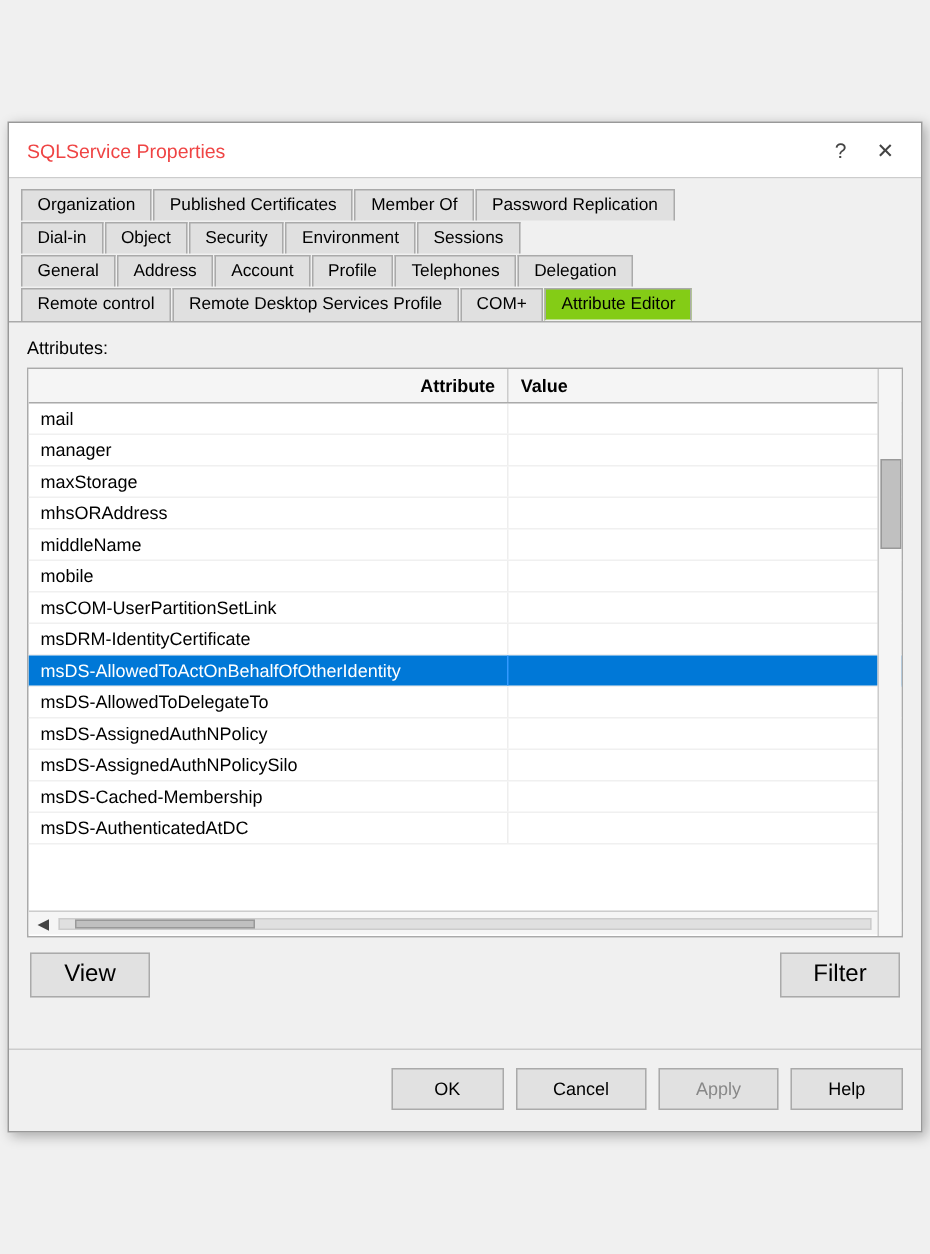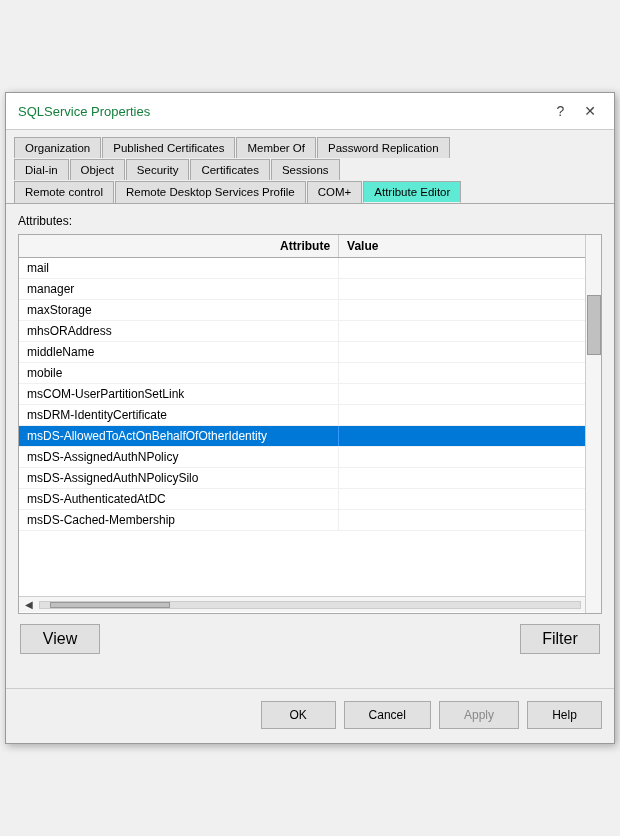--- a/index.html
+++ b/index.html
@@ -23,21 +23,21 @@
       background: #fff;
       padding: 8px 12px;
       display: flex;
       align-items: center;
       justify-content: space-between;
       border-bottom: 1px solid #ccc;
     }
     .title-bar-left {
       font-size: 13px;
       font-weight: 400;
-      color: #15803d;
+      color: #ef4444;
     }
     .title-bar-right {
       display: flex;
       align-items: center;
       gap: 8px;
     }
     .title-btn {
       background: none;
       border: none;
       cursor: pointer;
@@ -62,21 +62,21 @@
       border-bottom: none;
       padding: 4px 10px;
       cursor: pointer;
       font-size: 11.5px;
       color: #000;
       white-space: nowrap;
       position: relative;
       top: 1px;
     }
     .tab.active {
-      background: #5eead4;
+      background: #84cc16;
       border-bottom: 1px solid #f0f0f0;
       z-index: 2;
       font-weight: 500;
     }
 
     .content-area {
       background: #f0f0f0;
       padding: 10px 12px 8px 12px;
       border-top: 1px solid #aaa;
     }
@@ -243,22 +243,30 @@
     <div class="tab-row">
       <div class="tab">Organization</div>
       <div class="tab">Published Certificates</div>
       <div class="tab">Member Of</div>
       <div class="tab">Password Replication</div>
     </div>
     <div class="tab-row">
       <div class="tab">Dial-in</div>
       <div class="tab">Object</div>
       <div class="tab">Security</div>
-      <div class="tab">Certificates</div>
+      <div class="tab">Environment</div>
       <div class="tab">Sessions</div>
+    </div>
+    <div class="tab-row">
+      <div class="tab">General</div>
+      <div class="tab">Address</div>
+      <div class="tab">Account</div>
+      <div class="tab">Profile</div>
+      <div class="tab">Telephones</div>
+      <div class="tab">Delegation</div>
     </div>
     <div class="tab-row">
       <div class="tab">Remote control</div>
       <div class="tab">Remote Desktop Services Profile</div>
       <div class="tab">COM+</div>
       <div class="tab active">Attribute Editor</div>
     </div>
   </div>
 
   <div class="content-area">
@@ -301,33 +309,37 @@
     </div>
           <div class="table-row">
       <div class="td">msDRM-IdentityCertificate</div>
       <div class="td"><not set=""></not></div>
     </div>
           <div class="table-row selected">
       <div class="td">msDS-AllowedToActOnBehalfOfOtherIdentity</div>
       <div class="td"><not set=""></not></div>
     </div>
           <div class="table-row">
+      <div class="td">msDS-AllowedToDelegateTo</div>
+      <div class="td"><not set=""></not></div>
+    </div>
+          <div class="table-row">
       <div class="td">msDS-AssignedAuthNPolicy</div>
       <div class="td"><not set=""></not></div>
     </div>
           <div class="table-row">
       <div class="td">msDS-AssignedAuthNPolicySilo</div>
       <div class="td"><not set=""></not></div>
     </div>
           <div class="table-row">
+      <div class="td">msDS-Cached-Membership</div>
+      <div class="td"><not set=""></not></div>
+    </div>
+          <div class="table-row">
       <div class="td">msDS-AuthenticatedAtDC</div>
-      <div class="td"><not set=""></not></div>
-    </div>
-          <div class="table-row">
-      <div class="td">msDS-Cached-Membership</div>
       <div class="td"><not set=""></not></div>
     </div>
         </div>
       <div class="hscroll-area">
         <span class="hscroll-left">◀</span>
         <div class="hscroll-track">
           <div class="hscroll-thumb"></div>
         </div>
         <span class="hscroll-right">▶</span>
       </div>

